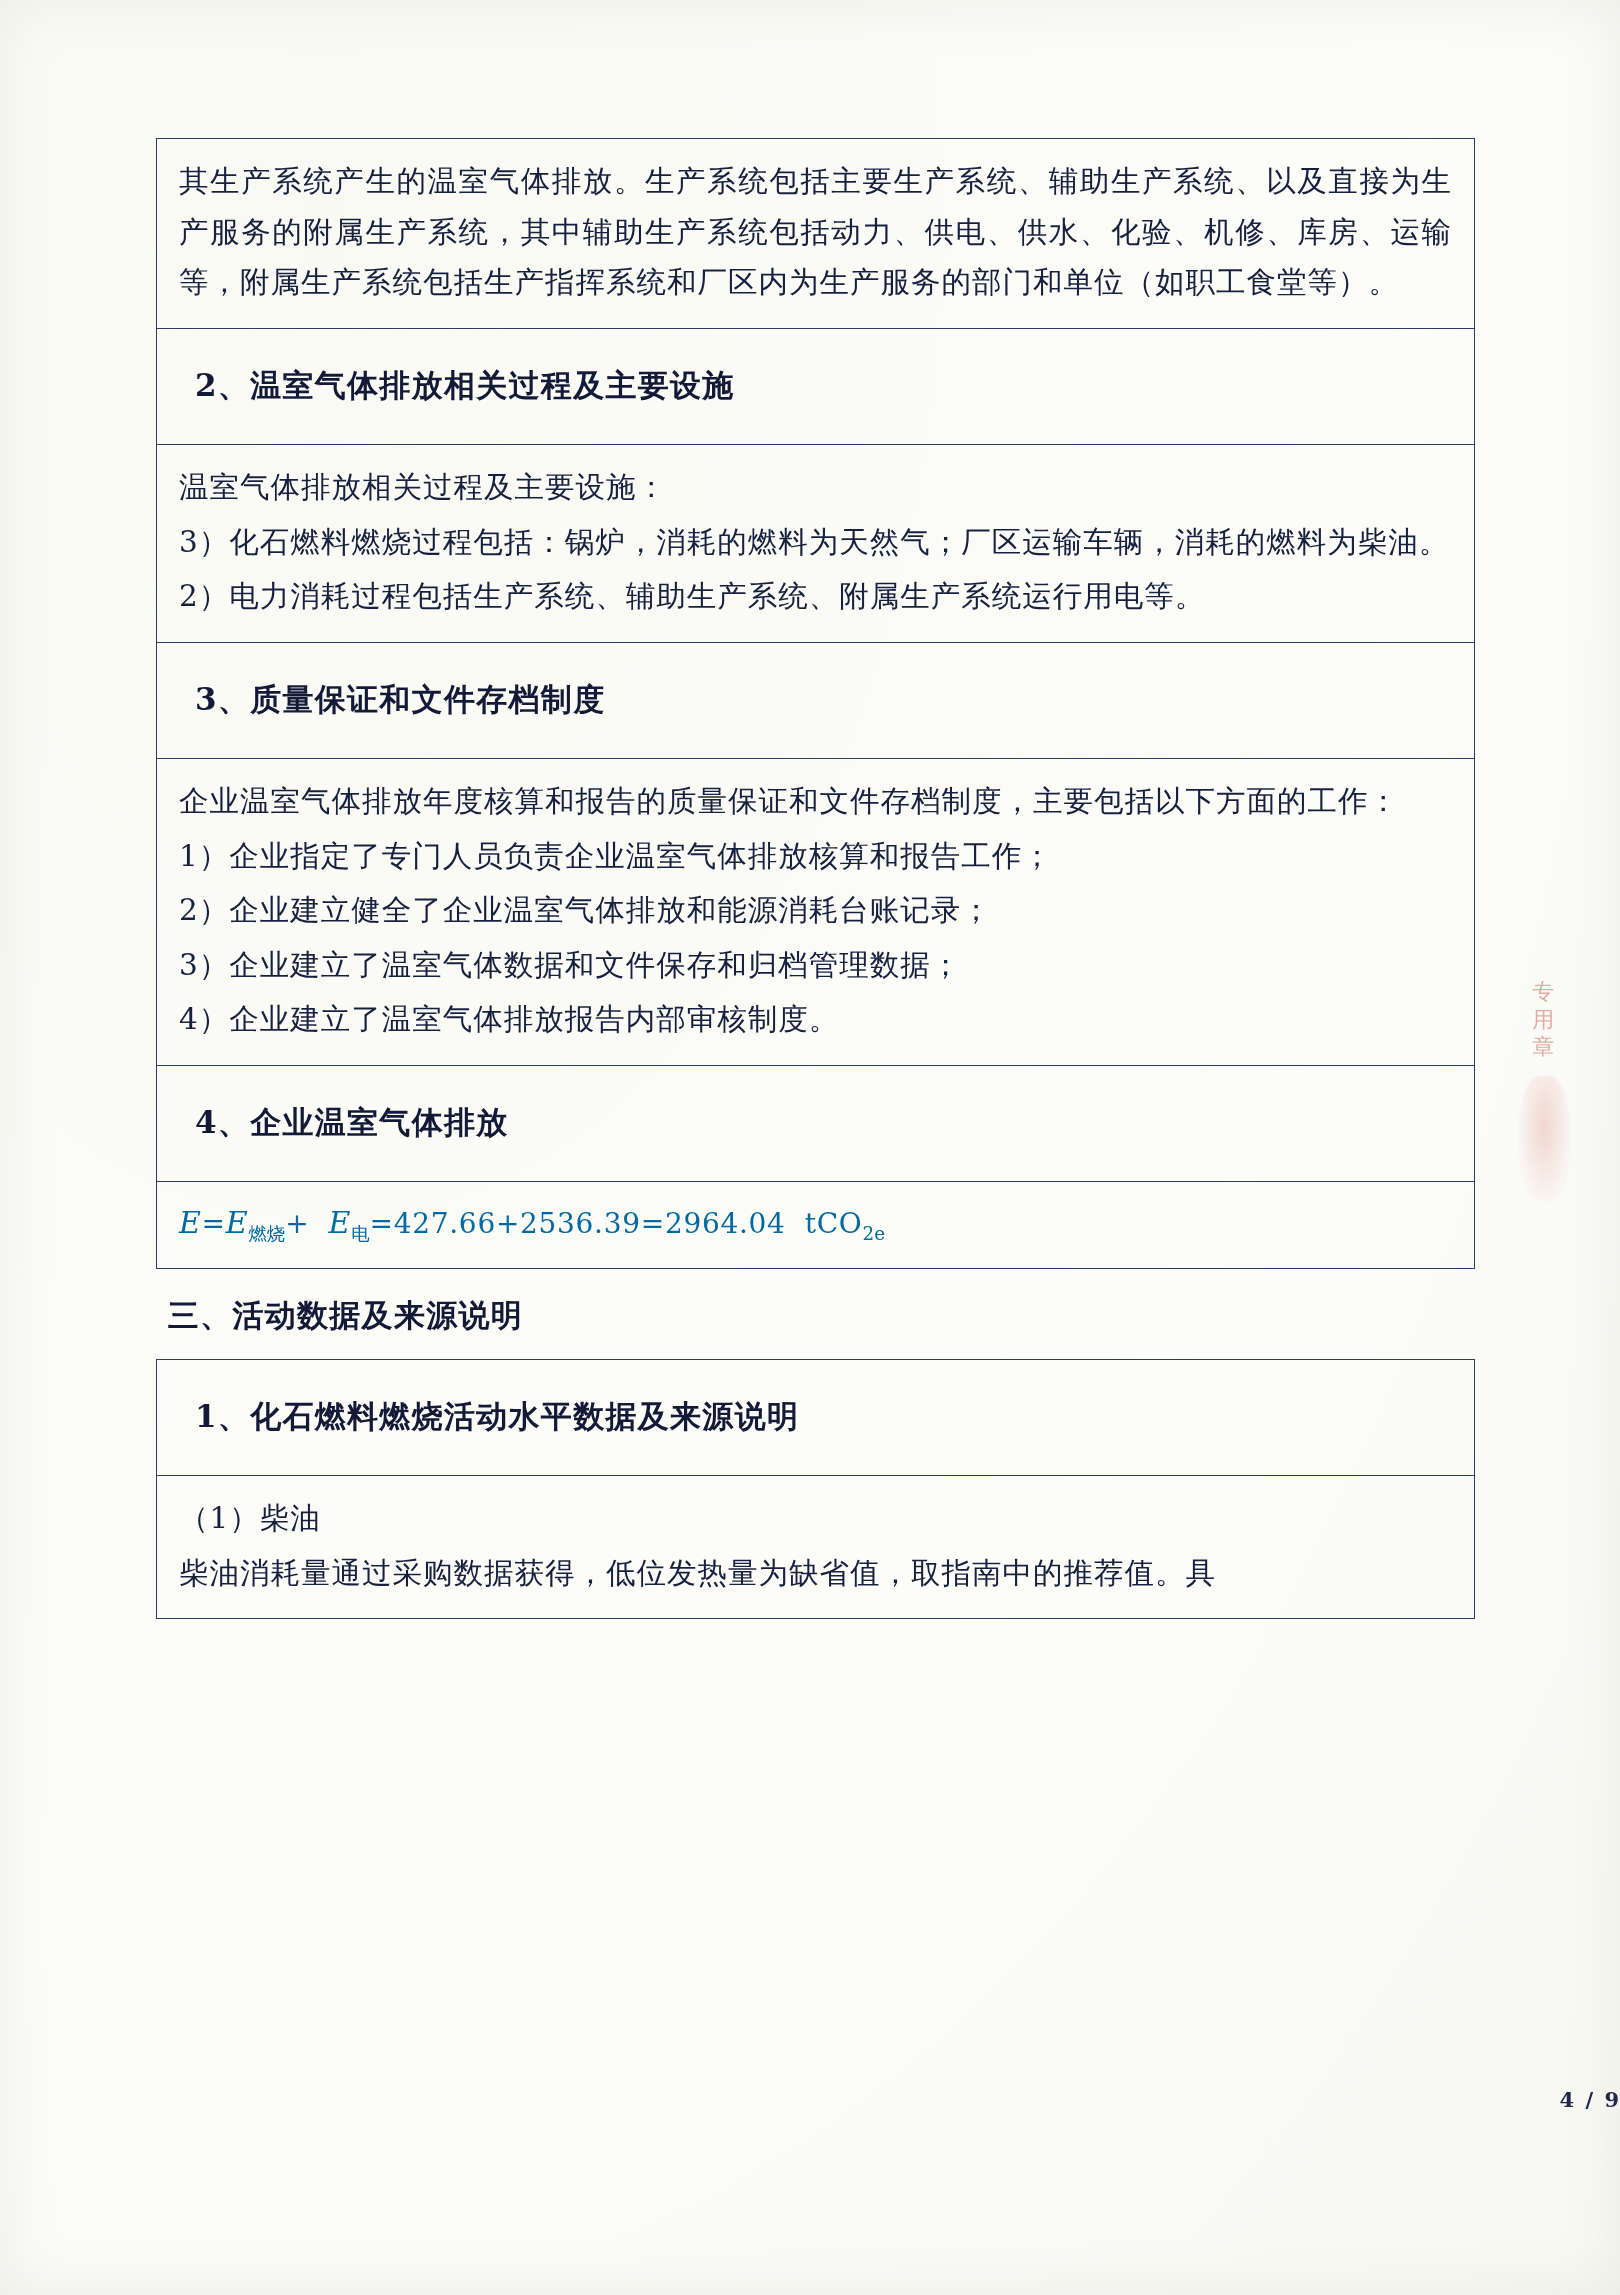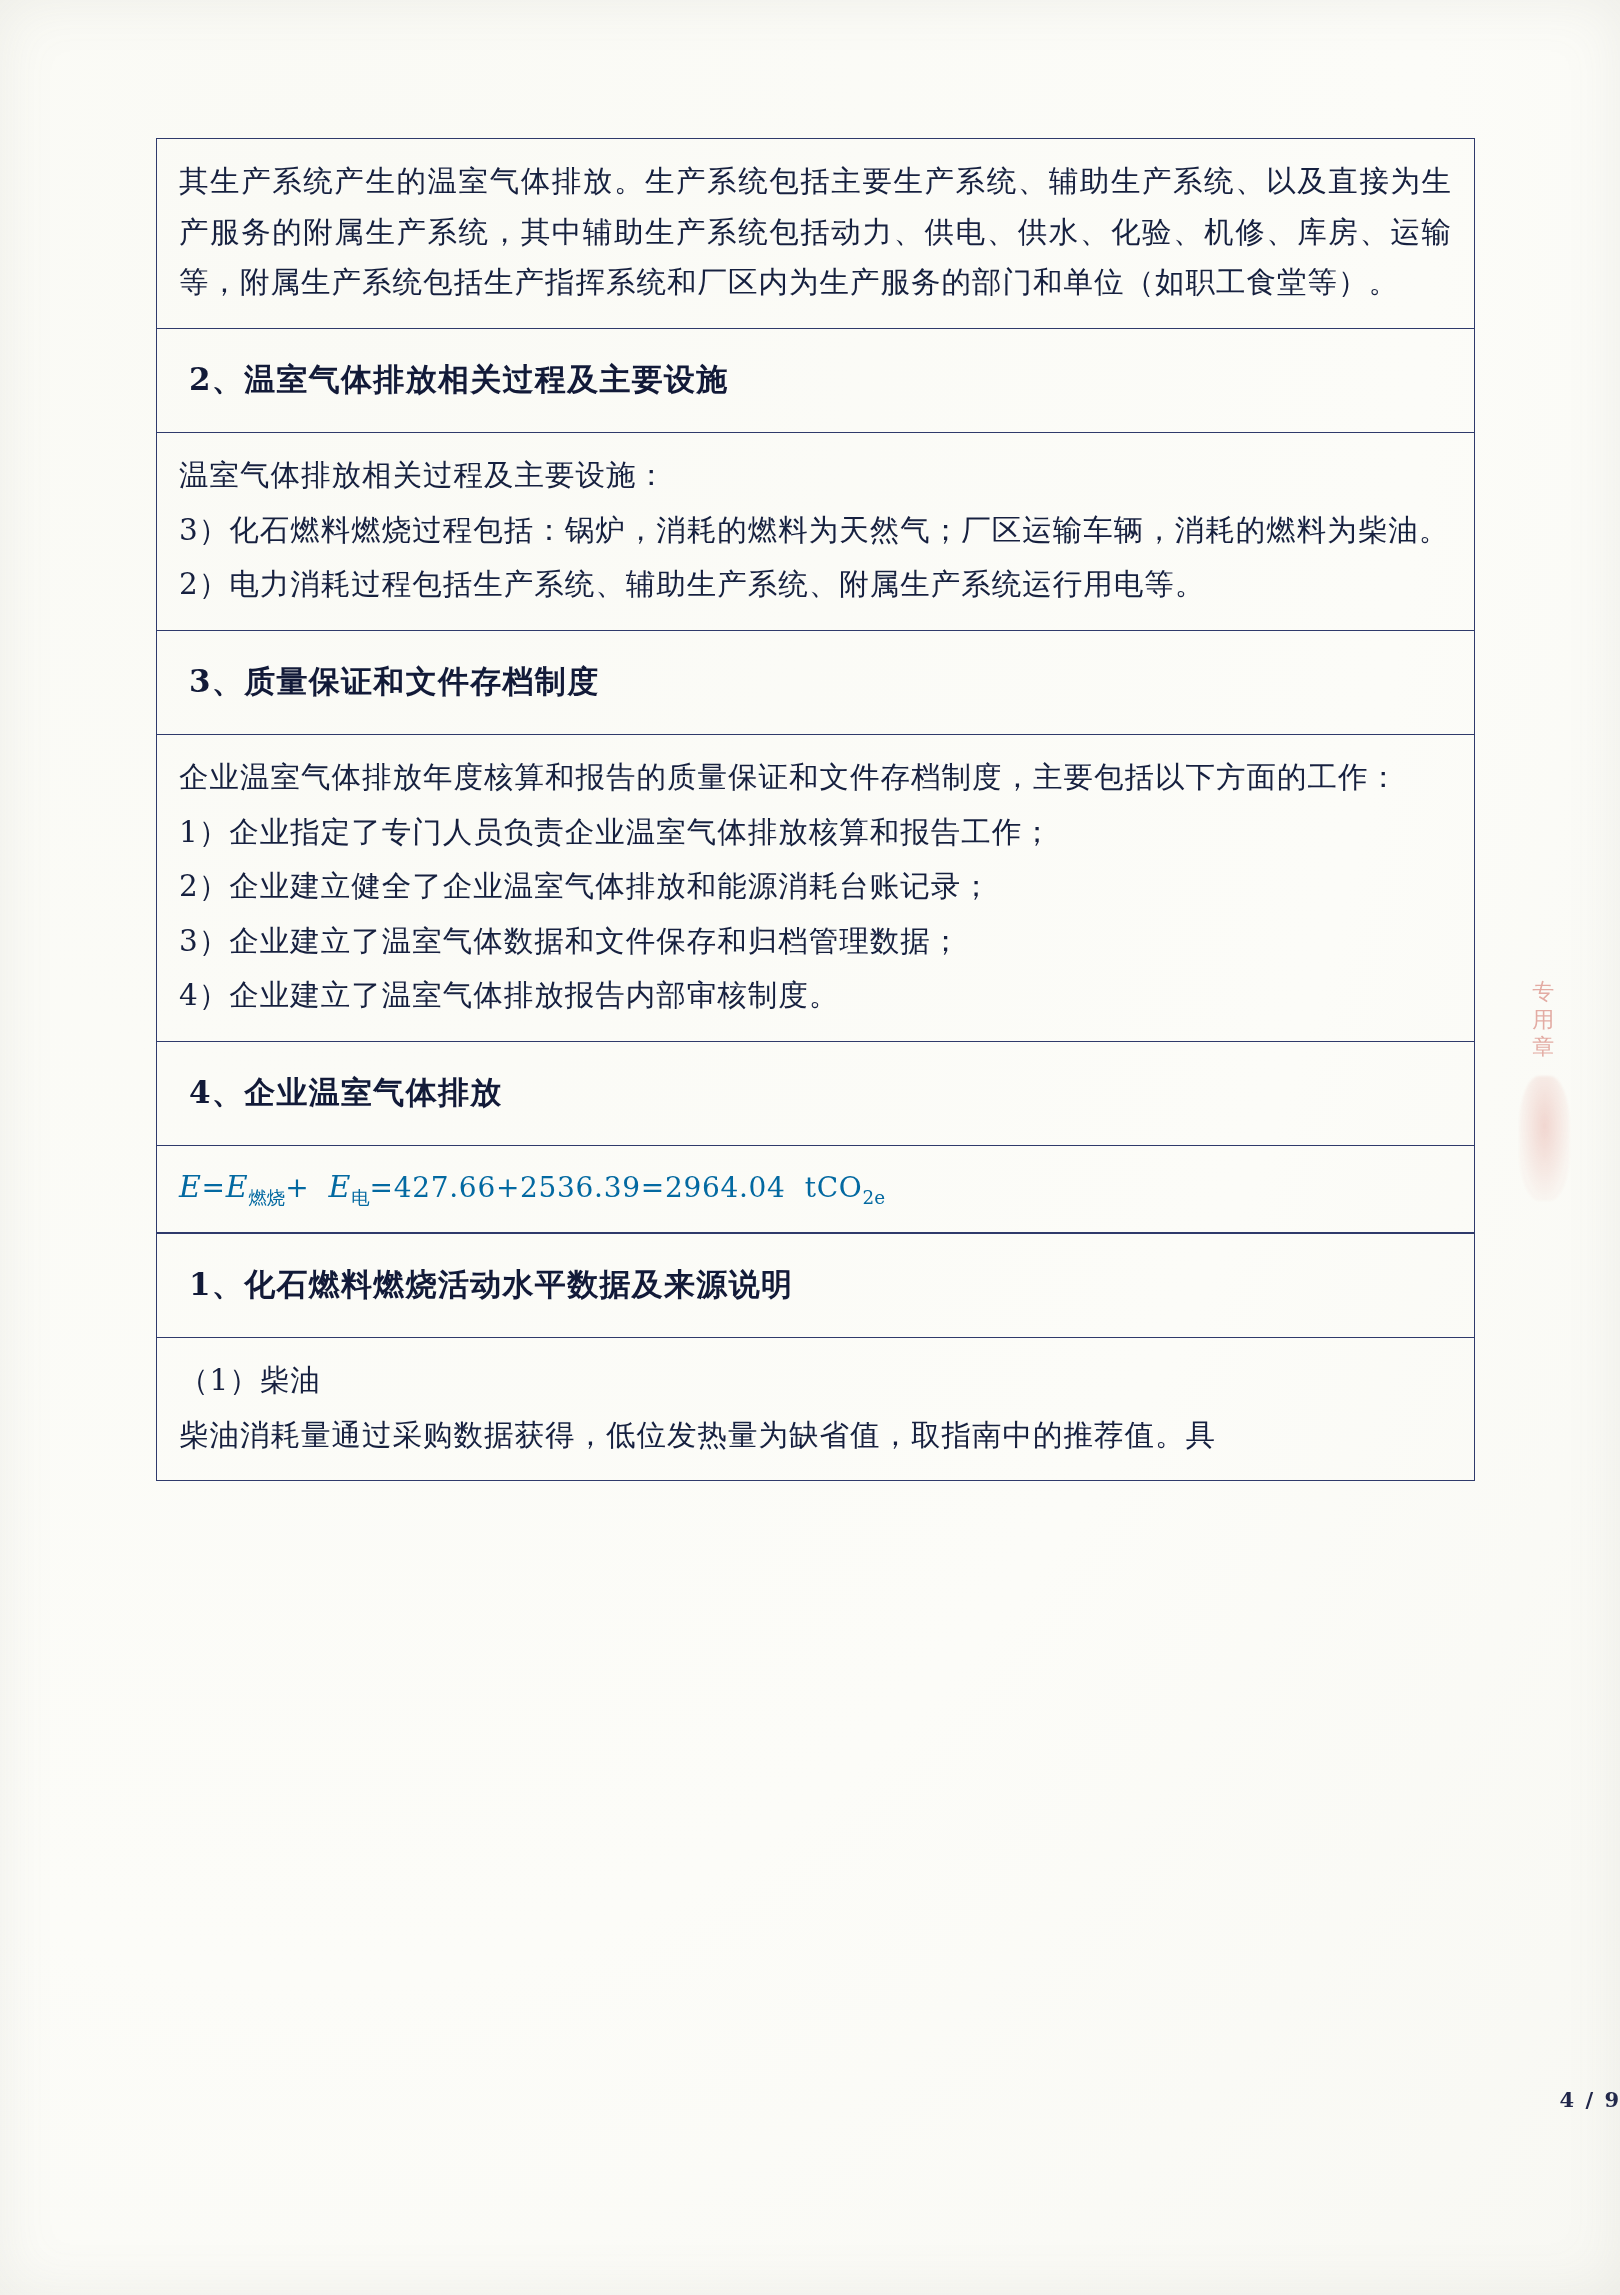--- a/index.html
+++ b/index.html
@@ -54,21 +54,21 @@
     margin: 0 0 3.9px 0;
     color: #16203f;
   }
   .p:last-child { margin-bottom: 0; }
   .heading {
     font-size: 31px;
     font-weight: bold;
     line-height: 1.5;
     letter-spacing: 1.3px;
     color: #121a38;
-    margin: 10px;
+    margin: 16px;
   }
   .section-title {
     font-size: 31px;
     font-weight: bold;
     letter-spacing: 1.3px;
     color: #121a38;
     margin: 26px 0 22px 11.8px;
   }
   .formula {
     font-size: 28px;
@@ -185,20 +185,21 @@
       <tr>
         <td>
           <div class="formula">
             <i>E</i><span>=</span><i>E</i><span class="sub">燃烧</span><span>+</span>&nbsp;&nbsp;<i>E</i><span class="sub">电</span><span>=</span><span>427.66+2536.39=2964.04</span>&nbsp;&nbsp;<span>tCO</span><span class="sub">2e</span>
           </div>
         </td>
       </tr>
     </tbody>
       </table>
 
+    <p class="section-title">三、活动数据及来源说明</p>
 
     <table class="doc-table">
       <tbody>
           <tr>
         <td>
           <p class="heading">1、化石燃料燃烧活动水平数据及来源说明</p>
         </td>
       </tr>
       <tr>
         <td>

